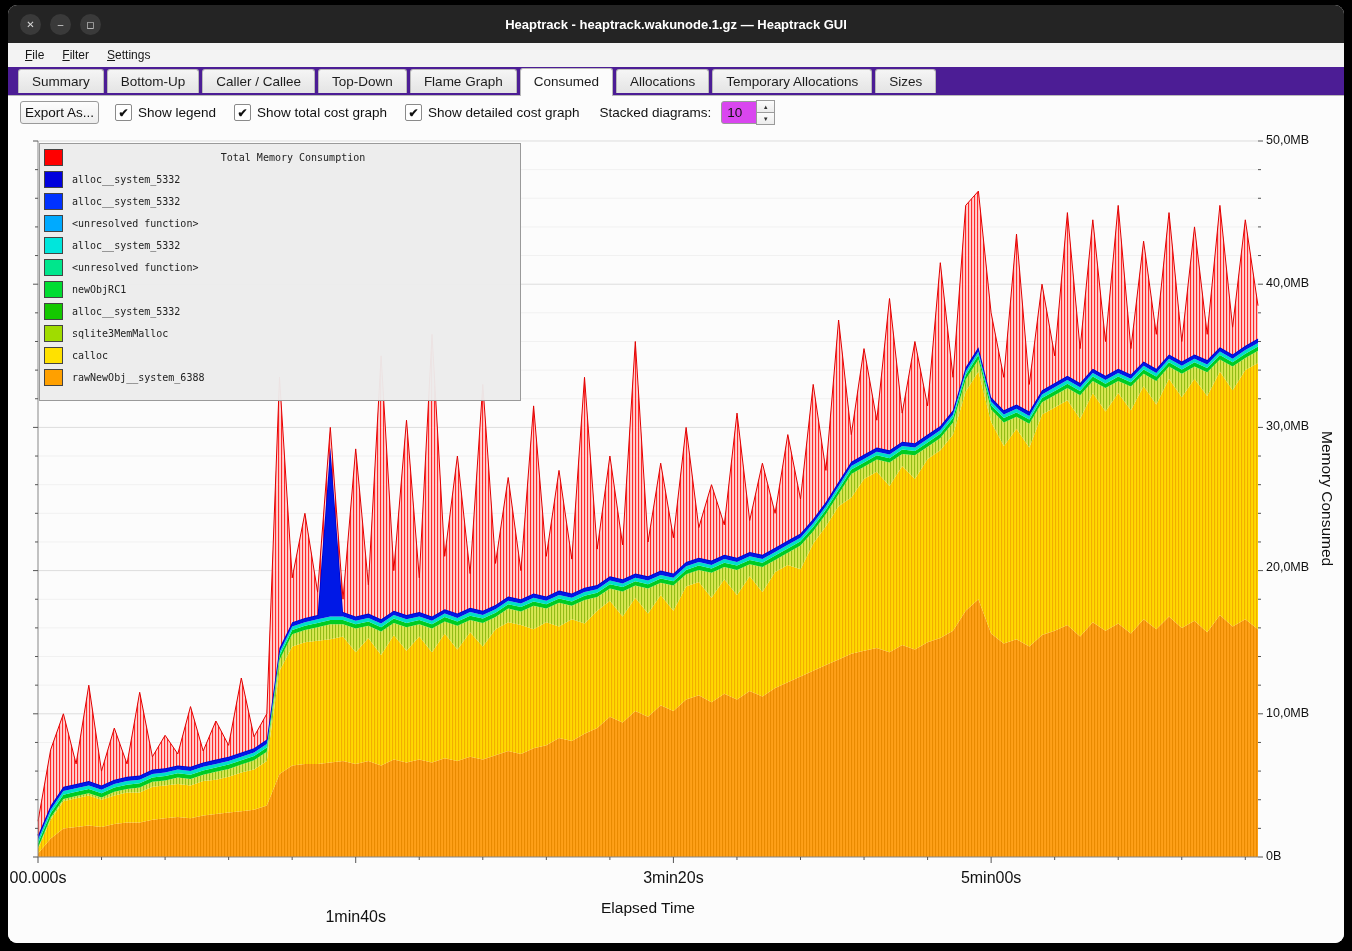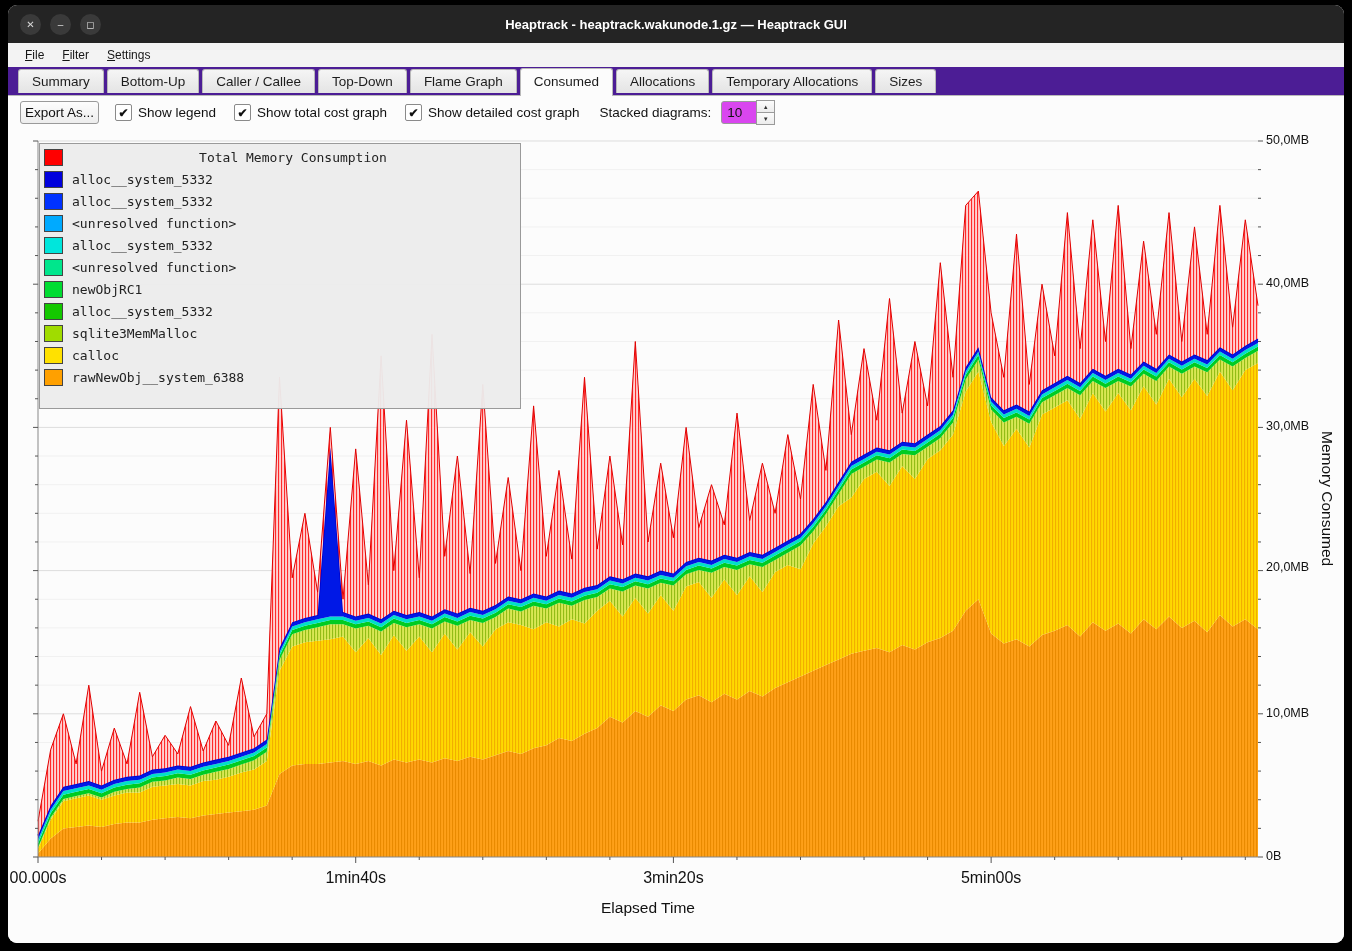--- a/index.html
+++ b/index.html
@@ -32,22 +32,22 @@
   .spin{display:flex;align-items:center;margin-left:-6px;}
   .spin-value{border:1px solid #9a9a9a;border-radius:3px 0 0 3px;background:#d946ef;width:24px;padding:3px 5px;font-size:13.5px;}
   .spin-btns{display:flex;flex-direction:column;}
   .spin-btn{width:17px;height:11px;border:1px solid #9a9a9a;margin-left:-1px;
             background:linear-gradient(#fcfcfc,#ececec);font-size:6px;display:flex;align-items:center;justify-content:center;color:#333;}
   .spin-btn+.spin-btn{margin-top:-1px;}
   
   .content{position:relative;height:815px;background:#fcfcfc;}
   #plot-svg{position:absolute;left:30px;top:12px;overflow:visible;}
   .legend{position:absolute;left:31px;top:14px;width:470px;background:rgba(236,236,236,0.96);
-          border:1px solid #9a9a9a;padding:2px 6px 20px 4px;
-          font-family:"DejaVu Sans Mono",monospace;font-size:13px;color:#222;z-index:3;}
+          border:1px solid #9a9a9a;padding:2px 6px 12px 4px;
+          font-family:"DejaVu Sans Mono",monospace;font-size:10px;color:#222;z-index:3;}
   .legend-row,.legend-title-row{display:flex;align-items:center;height:22px;gap:9px;}
   .legend-swatch{width:17px;height:15px;border:1px solid #444;flex:none;}
   .legend-title{flex:1;text-align:center;}
   .xtick-label{position:absolute;top:740px;transform:translateX(-50%);font-size:16px;color:#111;white-space:nowrap;}
   .ytick-label{position:absolute;left:1258px;font-size:12.5px;color:#111;white-space:nowrap;}
   .xlabel{position:absolute;top:770px;left:30px;width:1220px;text-align:center;font-size:15.5px;color:#111;}
   .ylabel{position:absolute;left:1310px;top:12px;height:716px;writing-mode:vertical-rl;
           display:flex;align-items:center;justify-content:center;font-size:15.5px;color:#111;}
 </style>
 </head>
@@ -282,21 +282,21 @@
           </div>
           <div class="legend-row">
             <span class="legend-swatch" style="background: rgb(255, 160, 0);"></span>
             <span>rawNewObj__system_6388</span>
           </div>
         </div>
     </div>
 
     <div id="xticks">
         <div class="xtick-label" style="left: 30px;">00.000s</div>
-        <div class="xtick-label" style="left: 347.708px;">1min40s</div>
+        <div class="xtick-label" style="left: 347.708px; margin-top: 39px;">1min40s</div>
         <div class="xtick-label" style="left: 665.417px;">3min20s</div>
         <div class="xtick-label" style="left: 983.125px;">5min00s</div>
       </div>
     <div id="yticks">
         <div class="ytick-label" style="top: 720px;">0B</div>
         <div class="ytick-label" style="top: 576.8px;">10,0MB</div>
         <div class="ytick-label" style="top: 431px;">20,0MB</div>
         <div class="ytick-label" style="top: 290.4px;">30,0MB</div>
         <div class="ytick-label" style="top: 147.2px;">40,0MB</div>
         <div class="ytick-label" style="top: 4px;">50,0MB</div>

